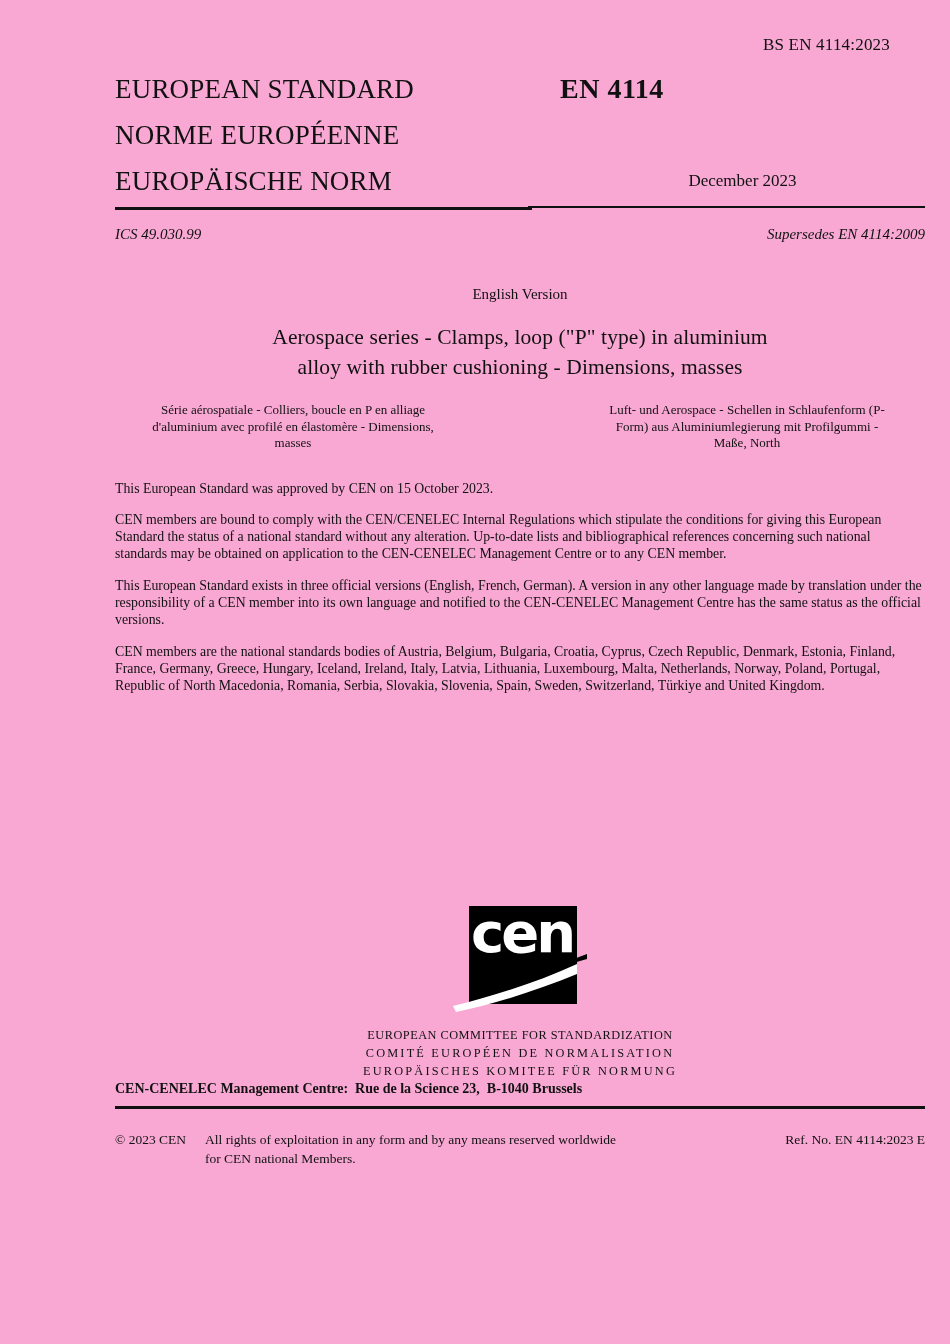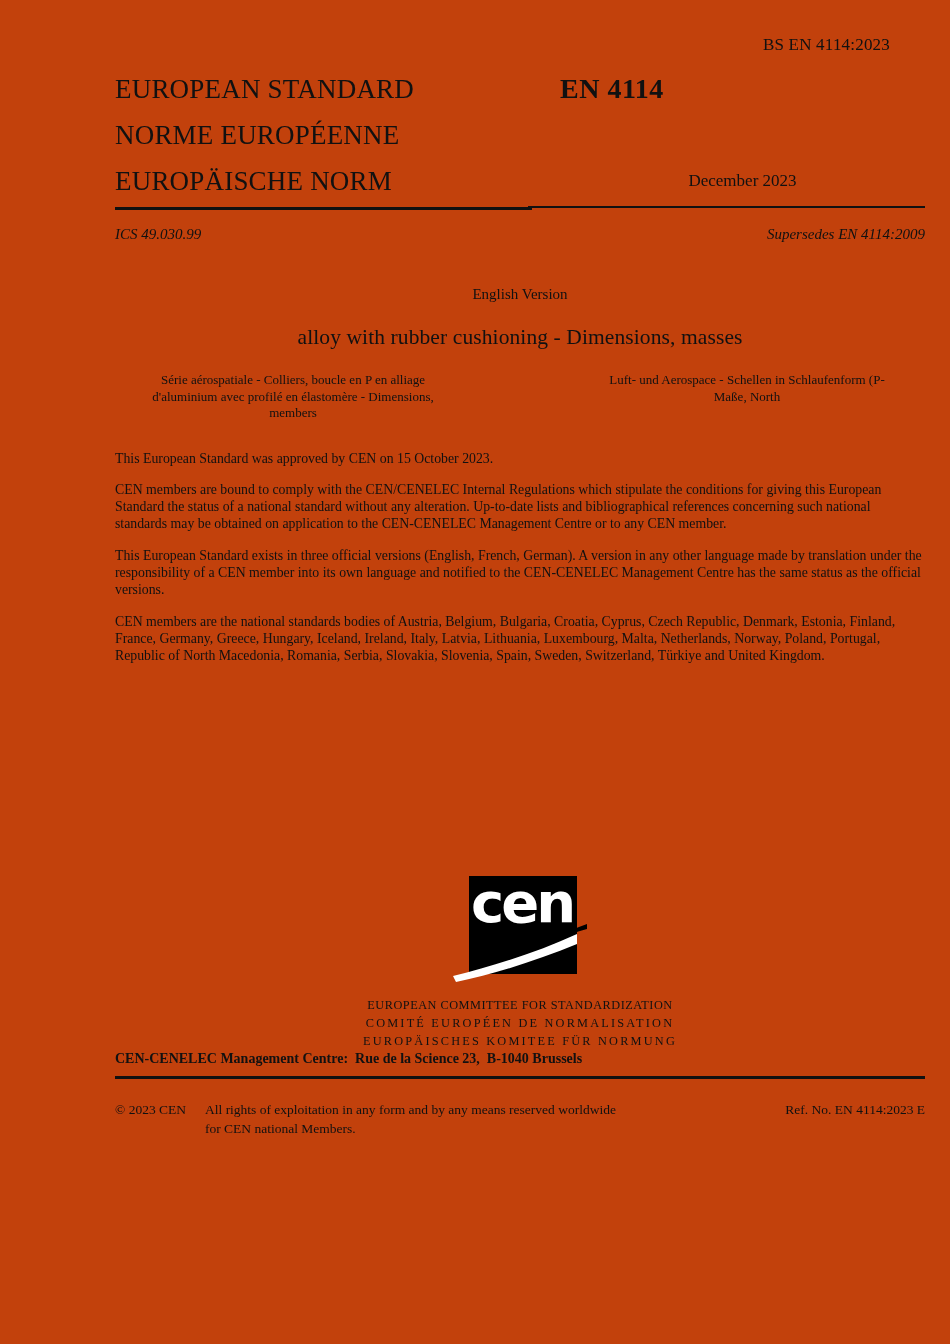--- a/index.html
+++ b/index.html
@@ -1,20 +1,20 @@
 <!DOCTYPE html>
 <html><head>
 <meta charset="utf-8">
 <style>
   html, body { margin: 0; padding: 0; background: #ffffff; }
   .page {
     position: relative;
     width: 950px;
     height: 1344px;
-    background: #c2410c;
+    background: #f9a8d4;
     color: #111111;
     font-family: "Liberation Serif", "DejaVu Serif", serif;
     box-sizing: border-box;
     padding: 36px 25px 0 115px;
     overflow: hidden;
   }
   .content { width: 810px; }
 
   
   .bs-ref {
@@ -138,31 +138,33 @@
     </div>
 
     <div class="ics-row">
       <span>ICS 49.030.99</span>
       <span>Supersedes EN 4114:2009</span>
     </div>
 
     <div class="version-label">English Version</div>
 
     <div class="main-title">
+      <div>Aerospace series - Clamps, loop ("P" type) in aluminium</div>
       <div>alloy with rubber cushioning - Dimensions, masses</div>
     </div>
 
     <div class="subtitles">
       <div class="subtitle-col">
         <div>Série aérospatiale - Colliers, boucle en P en alliage</div>
         <div>d'aluminium avec profilé en élastomère - Dimensions,</div>
-        <div>members</div>
+        <div>masses</div>
       </div>
       <div class="subtitle-col">
         <div>Luft- und Aerospace - Schellen in Schlaufenform (P-</div>
+        <div>Form) aus Aluminiumlegierung mit Profilgummi -</div>
         <div>Maße, North</div>
       </div>
     </div>
 
     <div class="body-paragraphs">
       <p class="para">This European Standard was approved by CEN on 15 October 2023.</p>
       <p class="para">CEN members are bound to comply with the CEN/CENELEC Internal Regulations which stipulate the conditions for giving this European Standard the status of a national standard without any alteration. Up-to-date lists and bibliographical references concerning such national standards may be obtained on application to the CEN-CENELEC Management Centre or to any CEN member.</p>
       <p class="para">This European Standard exists in three official versions (English, French, German). A version in any other language made by translation under the responsibility of a CEN member into its own language and notified to the CEN-CENELEC Management Centre has the same status as the official versions.</p>
       <p class="para">CEN members are the national standards bodies of Austria, Belgium, Bulgaria, Croatia, Cyprus, Czech Republic, Denmark, Estonia, Finland, France, Germany, Greece, Hungary, Iceland, Ireland, Italy, Latvia, Lithuania, Luxembourg, Malta, Netherlands, Norway, Poland, Portugal, Republic of North Macedonia, Romania, Serbia, Slovakia, Slovenia, Spain, Sweden, Switzerland, Türkiye and United Kingdom.</p>
     </div>

